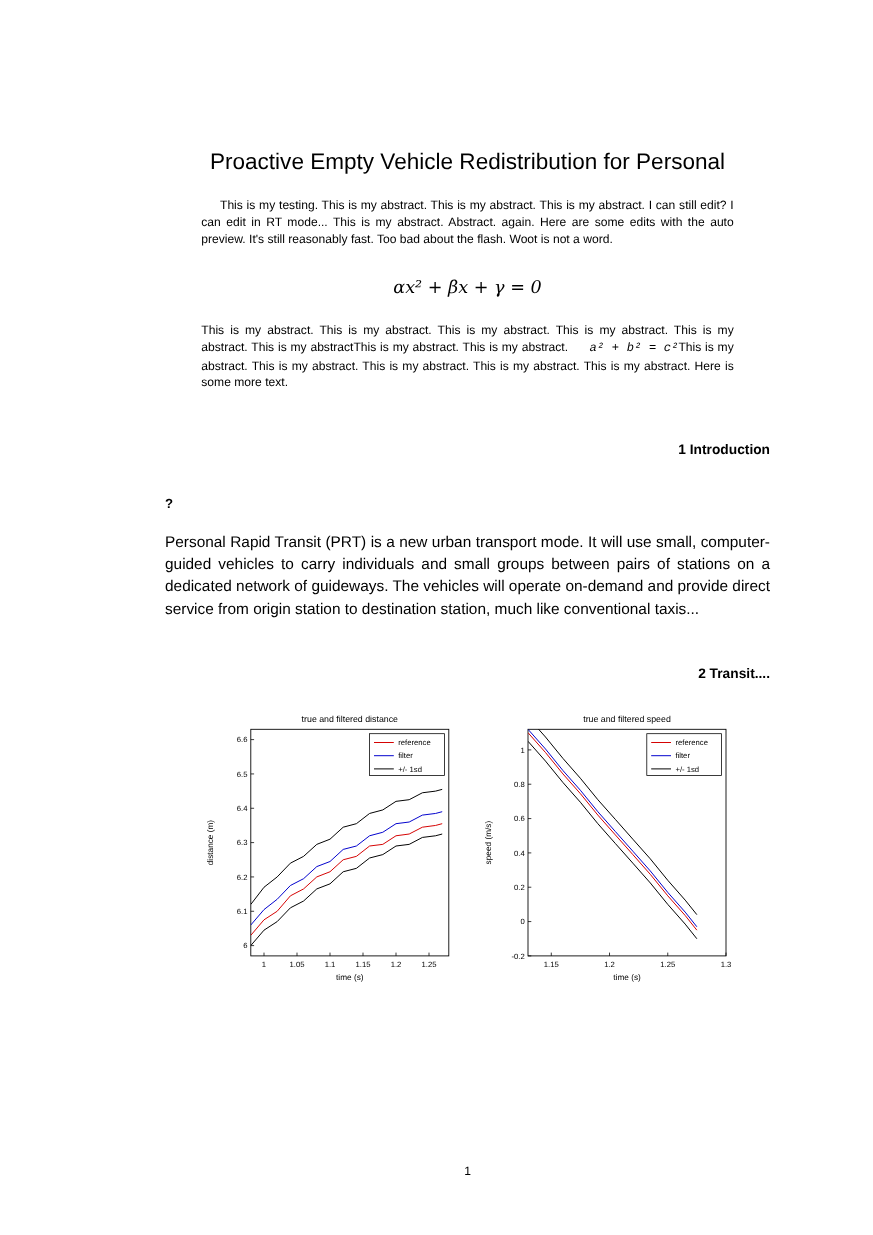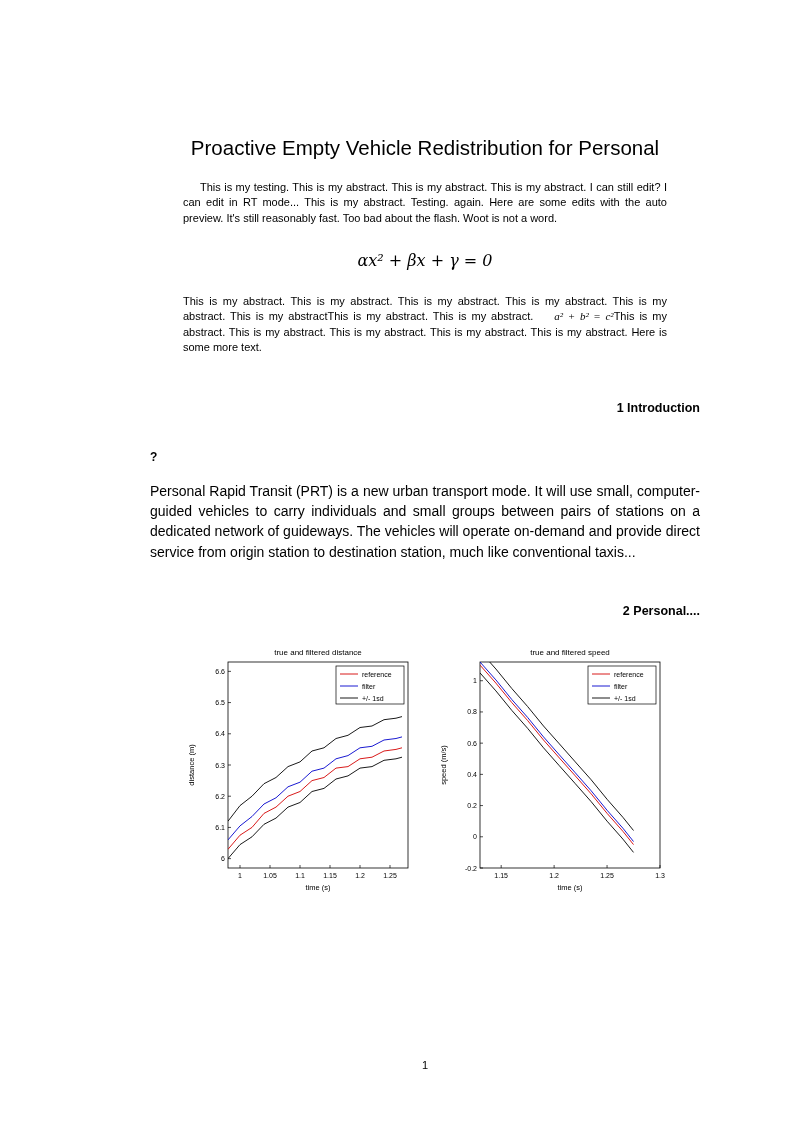--- a/index.html
+++ b/index.html
@@ -12,21 +12,21 @@
   .content { margin-left:150px; width:550px; padding-top:133px; }
   .title { font-size:20.5px; font-weight:normal; text-align:center; line-height:1.45; }
   .title-line { display:block; }
   .abstract-heading { margin-top:104px; text-align:center; font-weight:bold; font-size:11.5px; }
   .abstract-para { width:484px; margin:17px auto 0; font-size:11px; line-height:1.4; text-align:justify; }
   .abstract-para.indent { text-indent:17px; }
   .equation {
     margin:25px 0 24px; text-align:center; font-size:16px;
     font-family:"DejaVu Serif", serif; font-style:italic;
   }
-  .math-inline { font-family:Liberation Serif, serif; font-style:italic;margin-left:16px; }
+  .math-inline { font-family:Liberation Mono, monospace; font-style:italic;margin-left:16px; }
   .section-heading { margin-top:46px; font-size:12.5px; font-weight:bold;text-align:right; }
   .sec-num { display:inline-block; min-width:18px; }
   .qmark { margin-top:35px; font-size:12px; font-weight:bold; }
   .body-para { margin-top:17px; font-size:14px; line-height:1.43; text-align:justify; }
   .section-heading.s2 { margin-top:42px; }
   .figure { margin-top:28px; display:flex; justify-content:center; gap:22px; }
   svg text { font-family:"Liberation Sans", sans-serif; fill:#000; }
   .page-number {
     position:absolute; bottom:52px; left:150px; width:550px;
     text-align:center; font-size:11px;
@@ -36,37 +36,37 @@
 <body>
 
 <div class="page">
   <div class="content">
 
     <h1 class="title">
       <span class="title-line">Proactive Empty Vehicle Redistribution for Personal</span>
     </h1>
 
     <div class="abstract">
-      <p class="abstract-para indent">This is my testing. This is my abstract. This is my abstract. This is my abstract. I can still edit? I can edit in RT mode... This is my abstract. Testing. again. Here are some edits with the auto preview. It's still reasonably fast. Too bad about the flash. Woot is not a word.</p>
+      <p class="abstract-para indent">This is my testing. This is my abstract. This is my abstract. This is my abstract. I can still edit? I can edit in RT mode... This is my abstract. Abstract. again. Here are some edits with the auto preview. It's still reasonably fast. Too bad about the flash. Woot is not a word.</p>
       <div class="equation">αx² + βx + γ = 0</div>
       <p class="abstract-para"><span>This is my abstract. This is my abstract. This is my abstract. This is my abstract. This is my abstract. This is my abstractThis is my abstract. This is my abstract. </span><span class="math-inline">a² + b² = c²</span><span>This is my abstract. This is my abstract. This is my abstract. This is my abstract. This is my abstract. Here is some more text.</span></p>
     </div>
 
     <h2 class="section-heading">
       <span class="sec-num">1</span>
       <span>Introduction</span>
     </h2>
 
     <div class="qmark">?</div>
 
     <p class="body-para">Personal Rapid Transit (PRT) is a new urban transport mode.  It will use small, computer-guided vehicles to carry individuals and small groups between pairs of stations on a dedicated network of guideways.  The vehicles will operate on-demand and provide direct service from origin station to destination station, much like conventional taxis...</p>
 
     <h2 class="section-heading s2">
       <span class="sec-num">2</span>
-      <span>Personal....</span>
+      <span>Transit....</span>
     </h2>
 
     <div class="figure">
       <svg width="230" height="252" viewBox="0 0 230 252">
           <defs>
             <clipPath id="clip0">
               <rect x="44" y="16" width="180" height="206"></rect>
             </clipPath>
           </defs>
           <rect x="44" y="16" width="180" height="206" fill="#ffffff" stroke="#000000" stroke-width="0.8"></rect>

